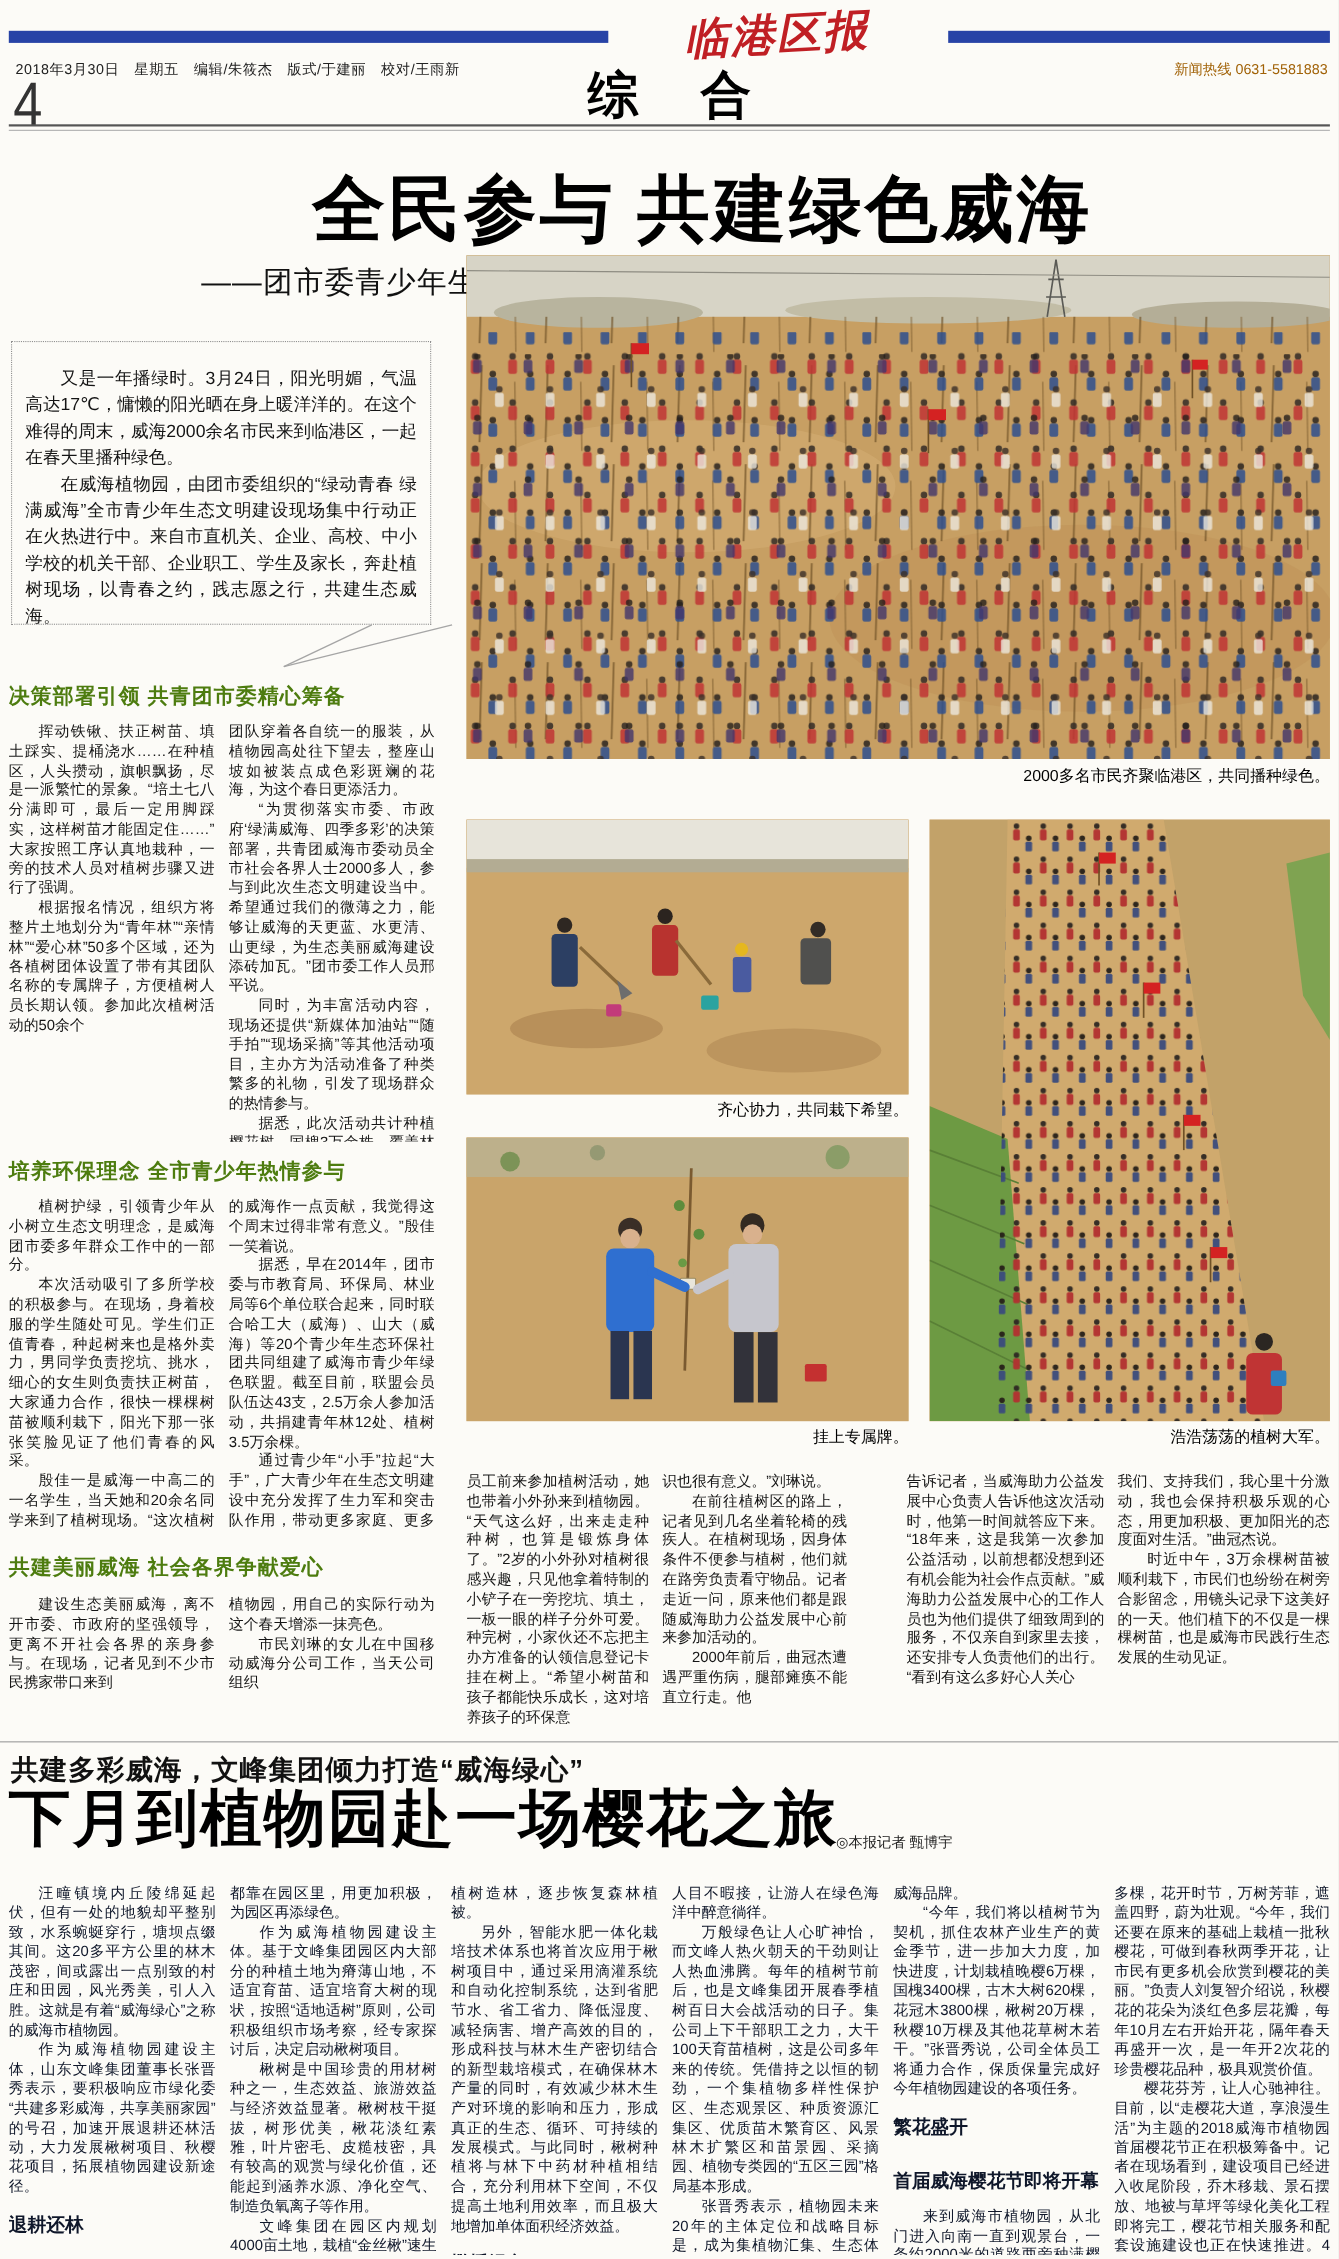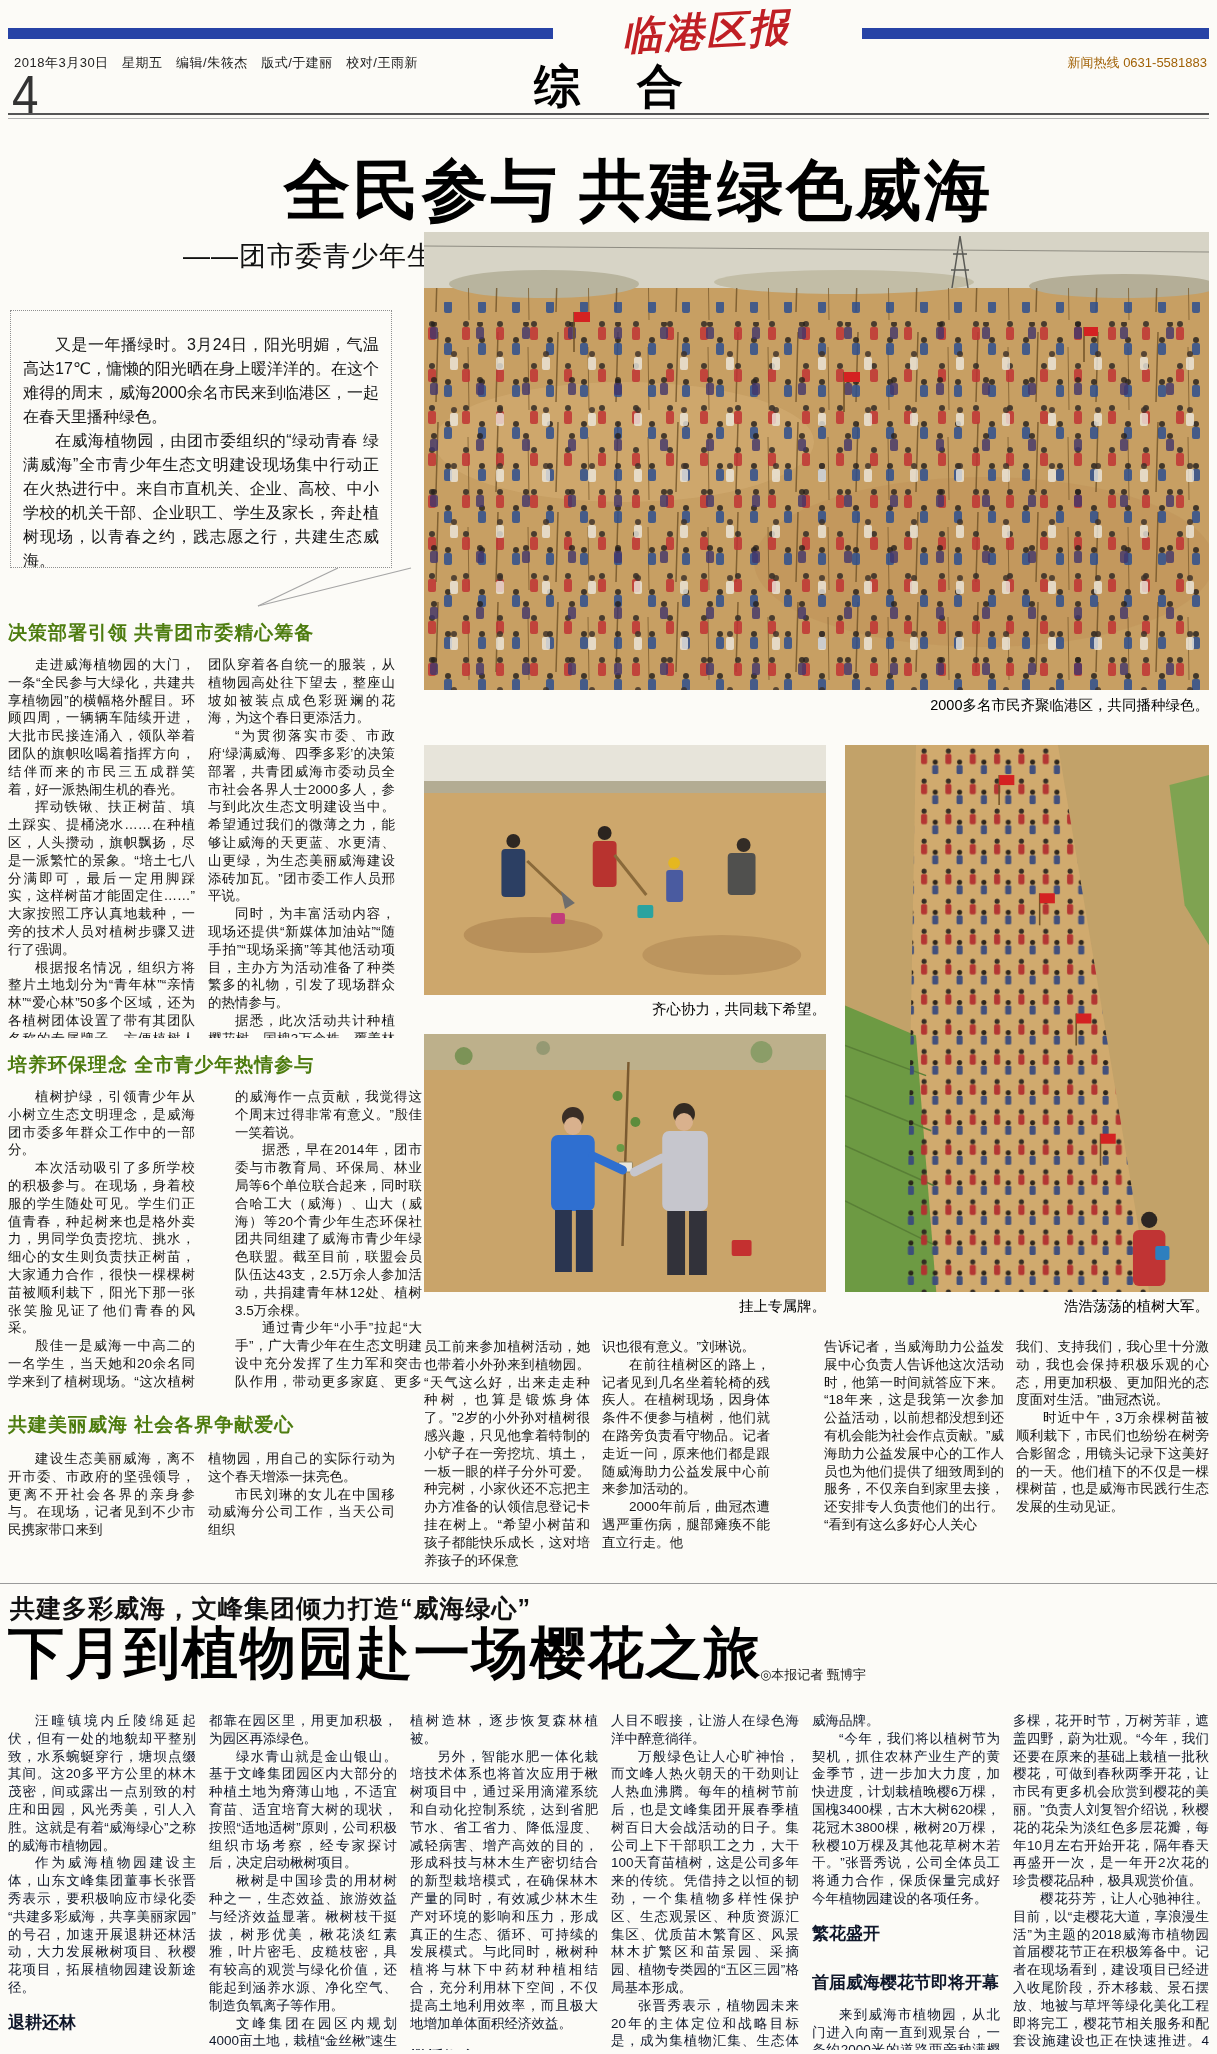--- a/index.html
+++ b/index.html
@@ -95,38 +95,37 @@
     <p class="ind">又是一年播绿时。3月24日，阳光明媚，气温高达17℃，慵懒的阳光晒在身上暖洋洋的。在这个难得的周末，威海2000余名市民来到临港区，一起在春天里播种绿色。</p>
     <p class="ind">在威海植物园，由团市委组织的“绿动青春 绿满威海”全市青少年生态文明建设现场集中行动正在火热进行中。来自市直机关、企业、高校、中小学校的机关干部、企业职工、学生及家长，奔赴植树现场，以青春之约，践志愿之行，共建生态威海。</p>
   </div>
   <svg class="abs" style="left:246px;top:566px;" width="175" height="46">
     <line x1="165" y1="2" x2="12" y2="40" stroke="#a5a5a5" stroke-width="1.2"></line>
     <line x1="92" y1="2" x2="12" y2="40" stroke="#a5a5a5" stroke-width="1.2"></line>
   </svg>
 
   <div class="abs sec-h" style="left:8px;top:620px;">决策部署引领 共青团市委精心筹备</div>
   <div class="abs col" style="left:8px;top:656px;width:187px;height:382px;">
-    <p class="ind">走进威海植物园的大门，一条“全民参与大绿化，共建共享植物园”的横幅格外醒目。环顾四周，一辆辆车陆续开进，大批市民接连涌入，领队举着团队的旗帜吆喝着指挥方向，结伴而来的市民三五成群笑着，好一派热闹生机的春光。</p>
     <p class="ind">挥动铁锹、扶正树苗、填土踩实、提桶浇水……在种植区，人头攒动，旗帜飘扬，尽是一派繁忙的景象。“培土七八分满即可，最后一定用脚踩实，这样树苗才能固定住……”大家按照工序认真地栽种，一旁的技术人员对植树步骤又进行了强调。</p>
     <p class="ind">根据报名情况，组织方将整片土地划分为“青年林”“亲情林”“爱心林”50多个区域，还为各植树团体设置了带有其团队名称的专属牌子，方便植树人员长期认领。参加此次植树活动的50余个</p>
   </div>
   <div class="abs col" style="left:208px;top:656px;width:187px;height:382px;">
     <p>团队穿着各自统一的服装，从植物园高处往下望去，整座山坡如被装点成色彩斑斓的花海，为这个春日更添活力。</p>
     <p class="ind">“为贯彻落实市委、市政府‘绿满威海、四季多彩’的决策部署，共青团威海市委动员全市社会各界人士2000多人，参与到此次生态文明建设当中。希望通过我们的微薄之力，能够让威海的天更蓝、水更清、山更绿，为生态美丽威海建设添砖加瓦。”团市委工作人员邢平说。</p>
     <p class="ind">同时，为丰富活动内容，现场还提供“新媒体加油站”“随手拍”“现场采摘”等其他活动项目，主办方为活动准备了种类繁多的礼物，引发了现场群众的热情参与。</p>
     <p class="ind">据悉，此次活动共计种植樱花树、国槐3万余株，覆盖林地70余亩，为建设“生态威海”作出了积极贡献。</p>
   </div>
 
   <div class="abs sec-h" style="left:8px;top:1052px;">培养环保理念 全市青少年热情参与</div>
   <div class="abs col" style="left:8px;top:1088px;width:187px;height:302px;">
     <p class="ind">植树护绿，引领青少年从小树立生态文明理念，是威海团市委多年群众工作中的一部分。</p>
     <p class="ind">本次活动吸引了多所学校的积极参与。在现场，身着校服的学生随处可见。学生们正值青春，种起树来也是格外卖力，男同学负责挖坑、挑水，细心的女生则负责扶正树苗，大家通力合作，很快一棵棵树苗被顺利栽下，阳光下那一张张笑脸见证了他们青春的风采。</p>
     <p class="ind">殷佳一是威海一中高二的一名学生，当天她和20余名同学来到了植树现场。“这次植树活动对于我们青少年来说是一次很好的社会实践。在这个温暖的春天，能和大家一起来植树，为我们美丽</p>
   </div>
-  <div class="abs col" style="left:208px;top:1088px;width:187px;height:302px;margin-left:27px;">
+  <div class="abs col" style="left:208px;top:1088px;width:187px;height:302px;">
     <p>的威海作一点贡献，我觉得这个周末过得非常有意义。”殷佳一笑着说。</p>
     <p class="ind">据悉，早在2014年，团市委与市教育局、环保局、林业局等6个单位联合起来，同时联合哈工大（威海）、山大（威海）等20个青少年生态环保社团共同组建了威海市青少年绿色联盟。截至目前，联盟会员队伍达43支，2.5万余人参加活动，共捐建青年林12处、植树3.5万余棵。</p>
     <p class="ind">通过青少年“小手”拉起“大手”，广大青少年在生态文明建设中充分发挥了生力军和突击队作用，带动更多家庭、更多社团、更多群体参与到绿色环保事业。</p>
   </div>
 
   <div class="abs sec-h" style="left:8px;top:1412px;">共建美丽威海 社会各界争献爱心</div>
   <div class="abs col" style="left:8px;top:1450px;width:187px;height:126px;">
     <p class="ind">建设生态美丽威海，离不开市委、市政府的坚强领导，更离不开社会各界的亲身参与。在现场，记者见到不少市民携家带口来到</p>
   </div>
   <div class="abs col" style="left:208px;top:1450px;width:187px;height:126px;">
@@ -293,21 +292,21 @@
 
   <div class="abs a2col" style="left:8px;top:1712px;width:188px;height:338px;">
     <p class="ind">汪疃镇境内丘陵绵延起伏，但有一处的地貌却平整别致，水系蜿蜒穿行，塘坝点缀其间。这20多平方公里的林木茂密，间或露出一点别致的村庄和田园，风光秀美，引人入胜。这就是有着“威海绿心”之称的威海市植物园。</p>
     <p class="ind">作为威海植物园建设主体，山东文峰集团董事长张晋秀表示，要积极响应市绿化委“共建多彩威海，共享美丽家园”的号召，加速开展退耕还林活动，大力发展楸树项目、秋樱花项目，拓展植物园建设新途径。</p>
     <div class="a2sub top">退耕还林</div>
     <div class="a2sub bottom">4000亩楸树种植项目启动</div>
 
   </div>
   <div class="abs a2col" style="left:209px;top:1712px;width:188px;height:338px;">
     <p>都靠在园区里，用更加积极，为园区再添绿色。</p>
-    <p class="ind">绿水青山就是金山银山。基于文峰集团园区内大部分的种植土地为瘠薄山地，不适宜育苗、适宜培育大树的现状，按照“适地适树”原则，公司积极组织市场考察，经专家探讨后，决定启动楸树项目。</p>
+    <p class="ind">作为威海植物园建设主体。基于文峰集团园区内大部分的种植土地为瘠薄山地，不适宜育苗、适宜培育大树的现状，按照“适地适树”原则，公司积极组织市场考察，经专家探讨后，决定启动楸树项目。</p>
     <p class="ind">楸树是中国珍贵的用材树种之一，生态效益、旅游效益与经济效益显著。楸树枝干挺拔，树形优美，楸花淡红素雅，叶片密毛、皮糙枝密，具有较高的观赏与绿化价值，还能起到涵养水源、净化空气、制造负氧离子等作用。</p>
     <p class="ind">文峰集团在园区内规划4000亩土地，栽植“金丝楸”速生苗木40万余棵，用于发展优质用材树种。该项目从保护和改善生态环境出发，将易造成水土流失的坡耕地有计划、有步骤地停止耕种，因地制宜地</p>
   </div>
   <div class="abs a2col" style="left:410px;top:1712px;width:188px;height:338px;">
     <p>植树造林，逐步恢复森林植被。</p>
     <p class="ind">另外，智能水肥一体化栽培技术体系也将首次应用于楸树项目中，通过采用滴灌系统和自动化控制系统，达到省肥节水、省工省力、降低湿度、减轻病害、增产高效的目的，形成科技与林木生产密切结合的新型栽培模式，在确保林木产量的同时，有效减少林木生产对环境的影响和压力，形成真正的生态、循环、可持续的发展模式。与此同时，楸树种植将与林下中药材种植相结合，充分利用林下空间，不仅提高土地利用效率，而且极大地增加单体面积经济效益。</p>
     <div class="a2sub top">撒播绿色</div>
 
   </div>
   <div class="abs a2col" style="left:611px;top:1712px;width:188px;height:338px;">

